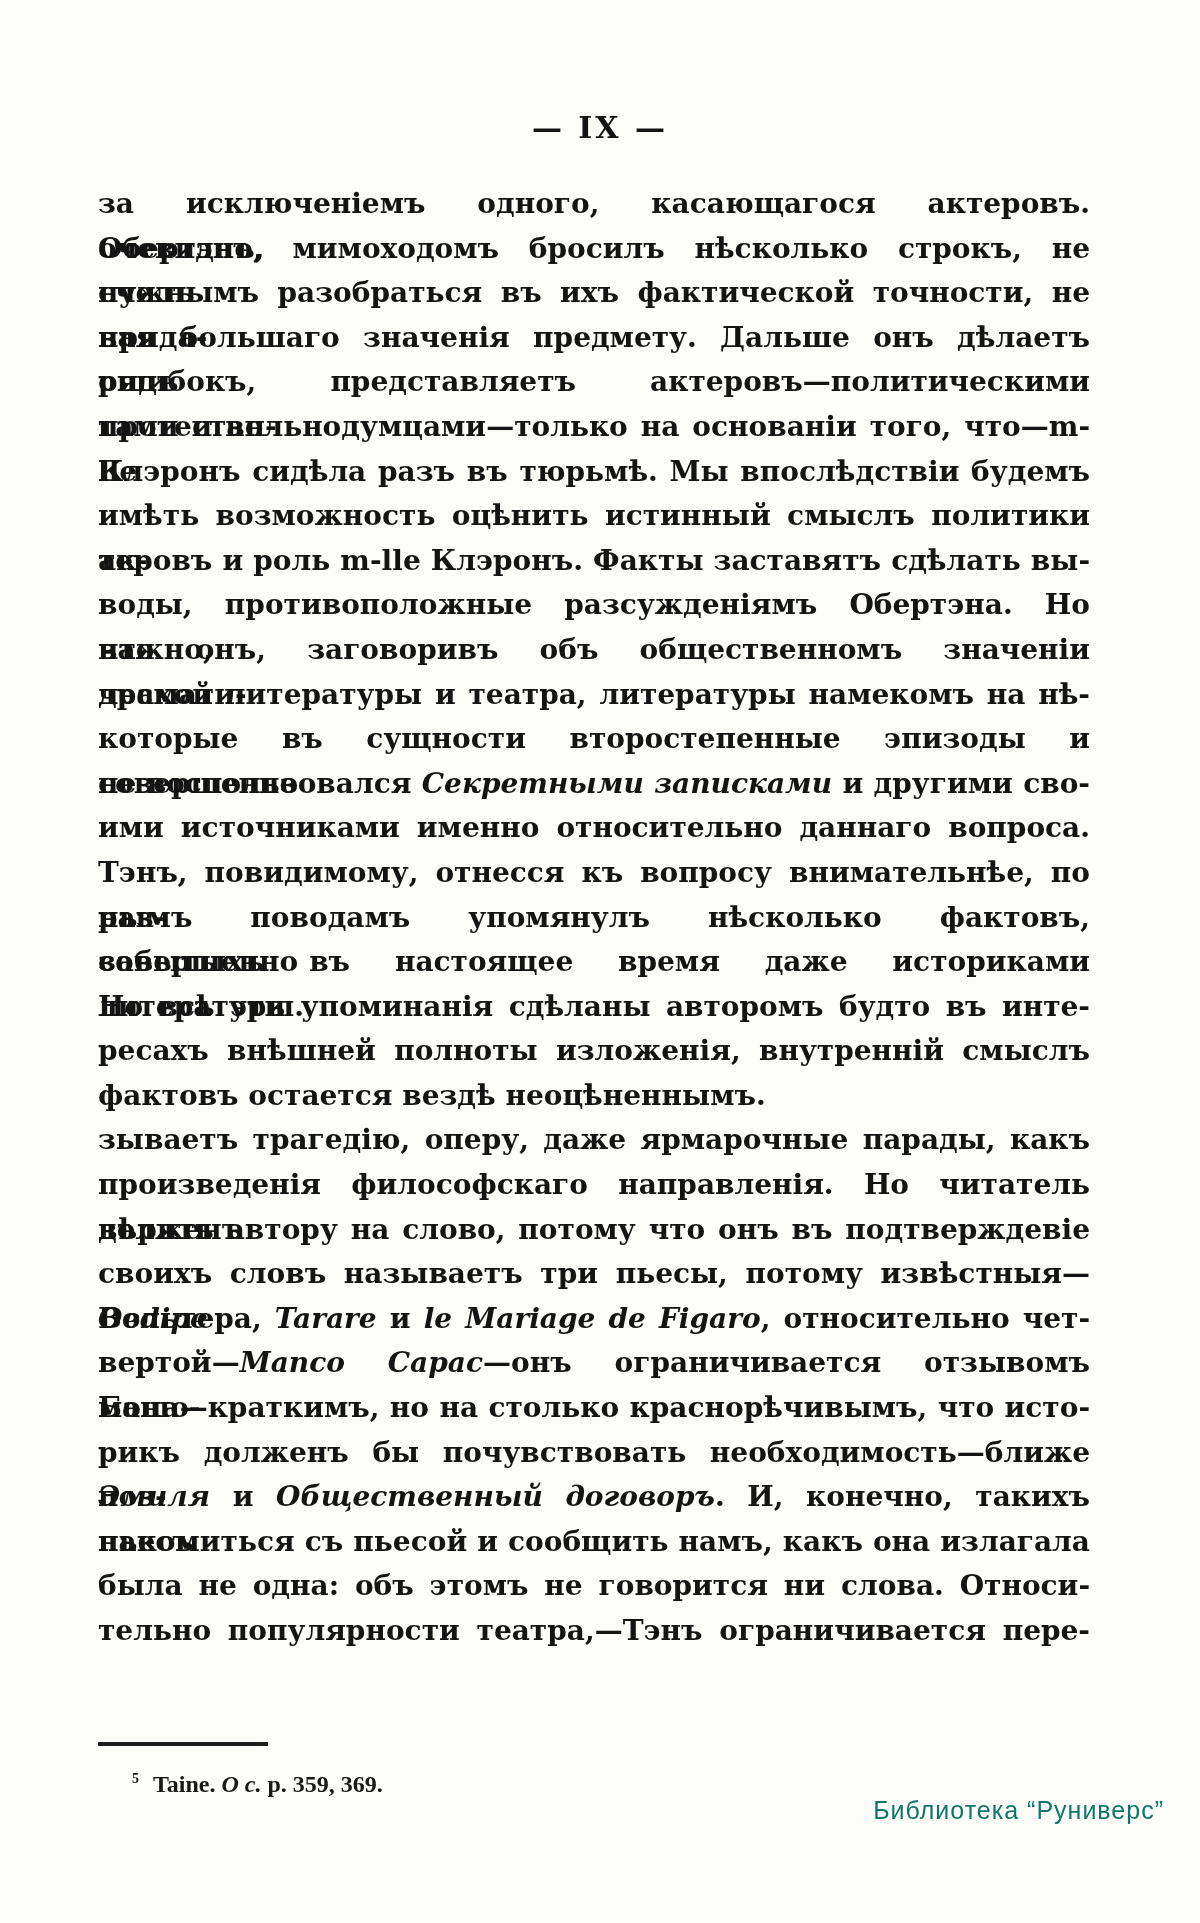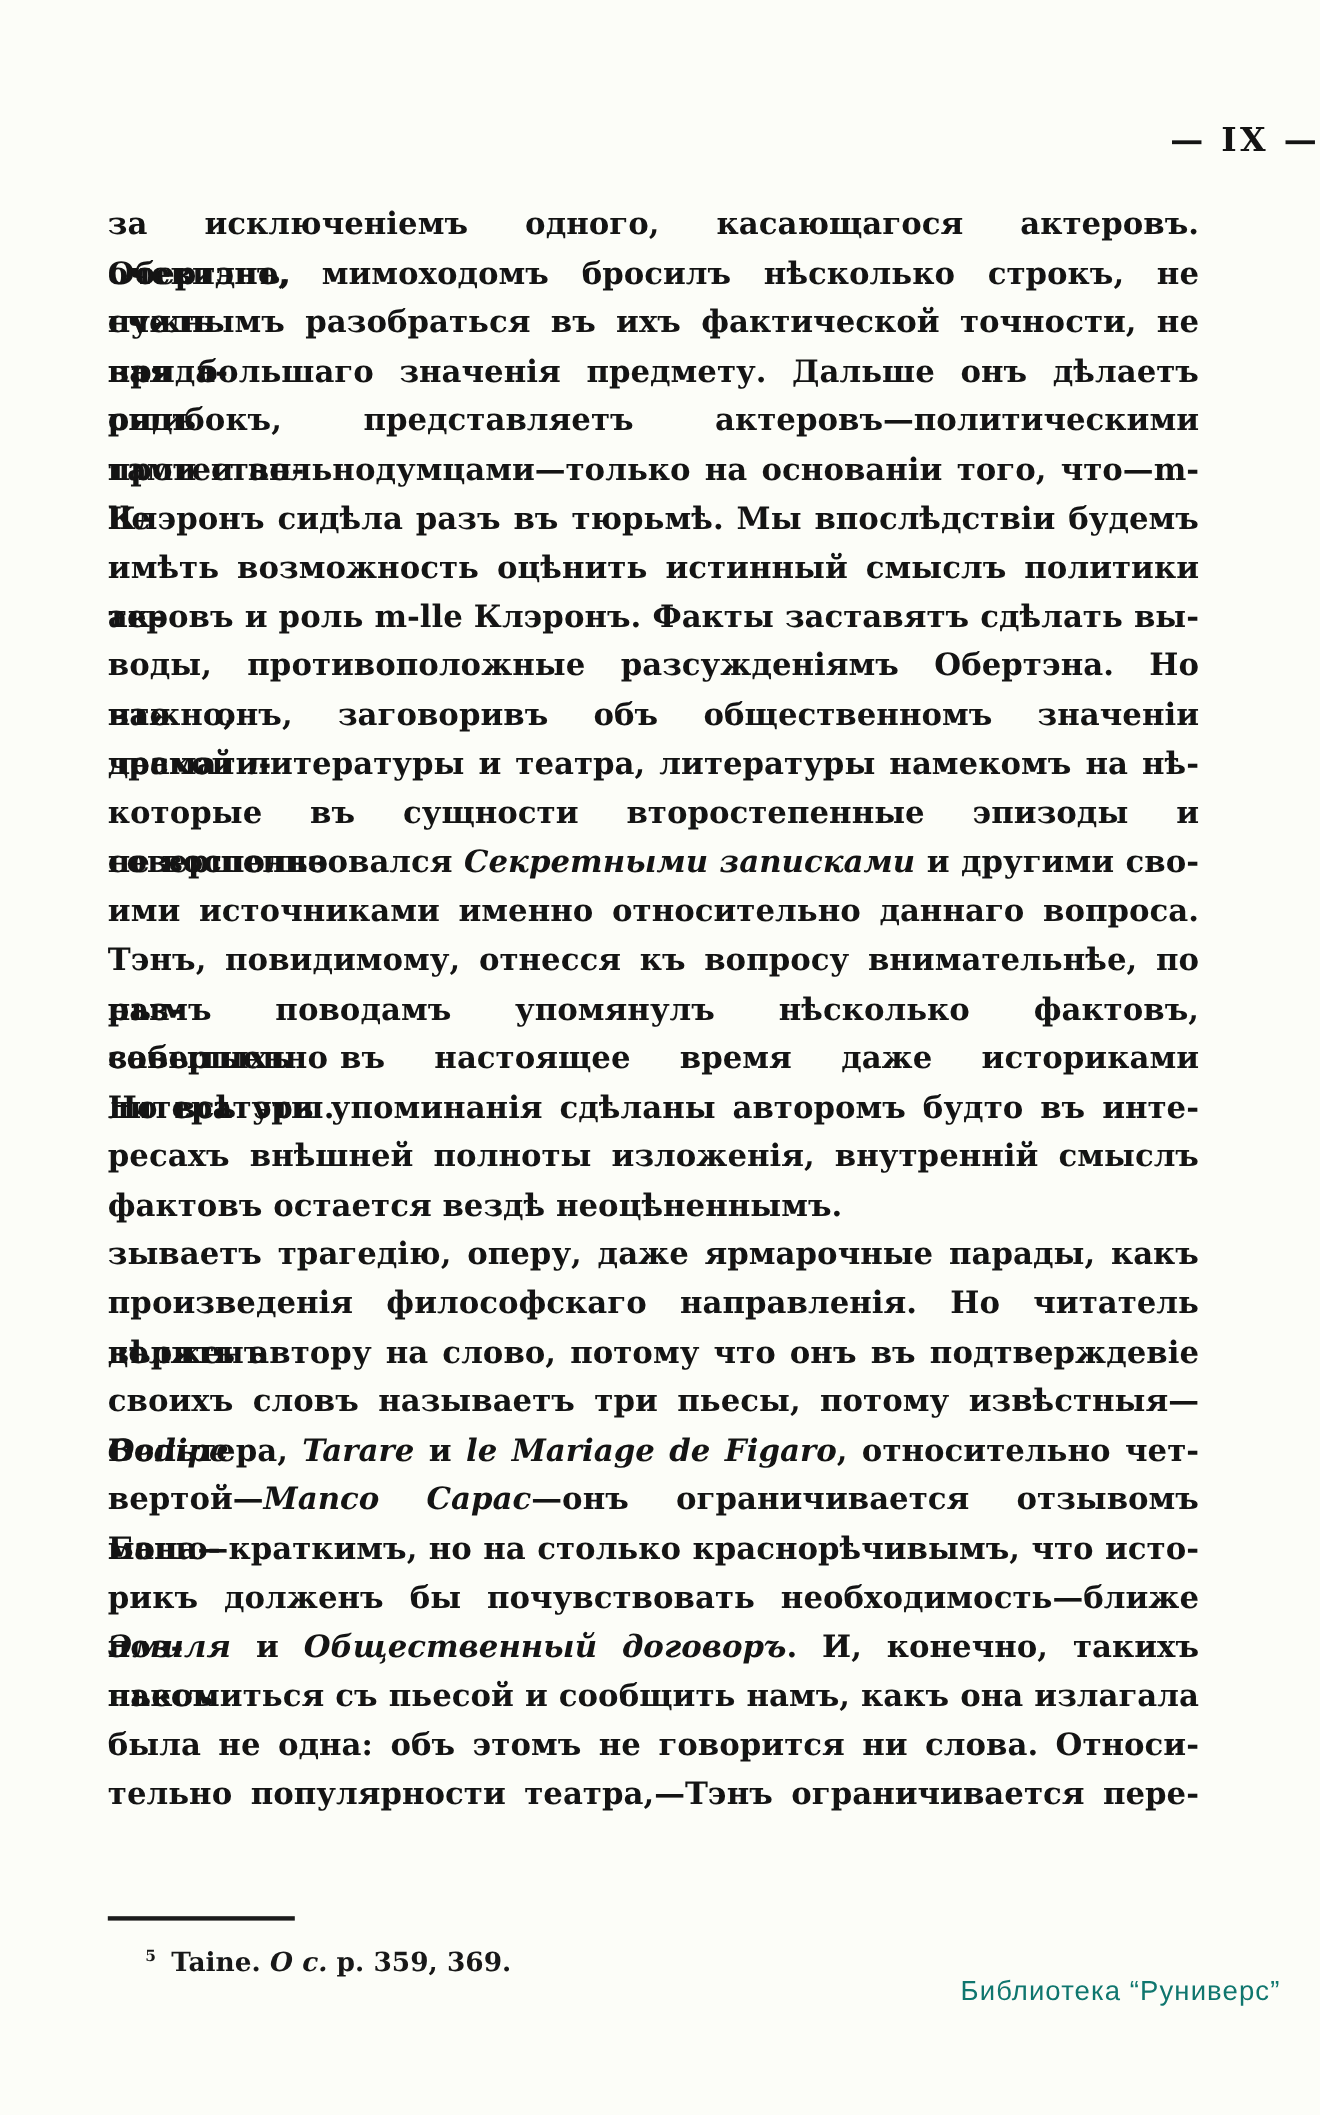--- a/index.html
+++ b/index.html
@@ -14,21 +14,21 @@
     position: absolute;
     inset: 0;
     font-family: "DejaVu Serif", serif;
     color: #131313;
   }
   .header {
     position: absolute;
     top: 110px;
     left: 0;
     width: 100%;
-    text-align: right;
+    text-align: center;
     font-weight: bold;
     font-size: 30px;
     letter-spacing: 3px;
     color: #141414;
   }
   .page-body {
     position: absolute;
     left: 98px;
     top: 182px;
     width: 992px;
@@ -62,20 +62,21 @@
   .footnote {
     position: absolute;
     left: 98px;
     top: 1763px;
     width: 920px;
     font-weight: bold;
     font-size: 24px;
     line-height: 32px;
     color: #181818;
     text-indent: 34px;
+    font-family: Liberation Serif, serif;
   }
   .footnote sup {
     font-size: 14px;
     vertical-align: super;
     margin-right: 14px;
   }
   .footer {
     position: absolute;
     top: 1796px;
     right: 36px;

